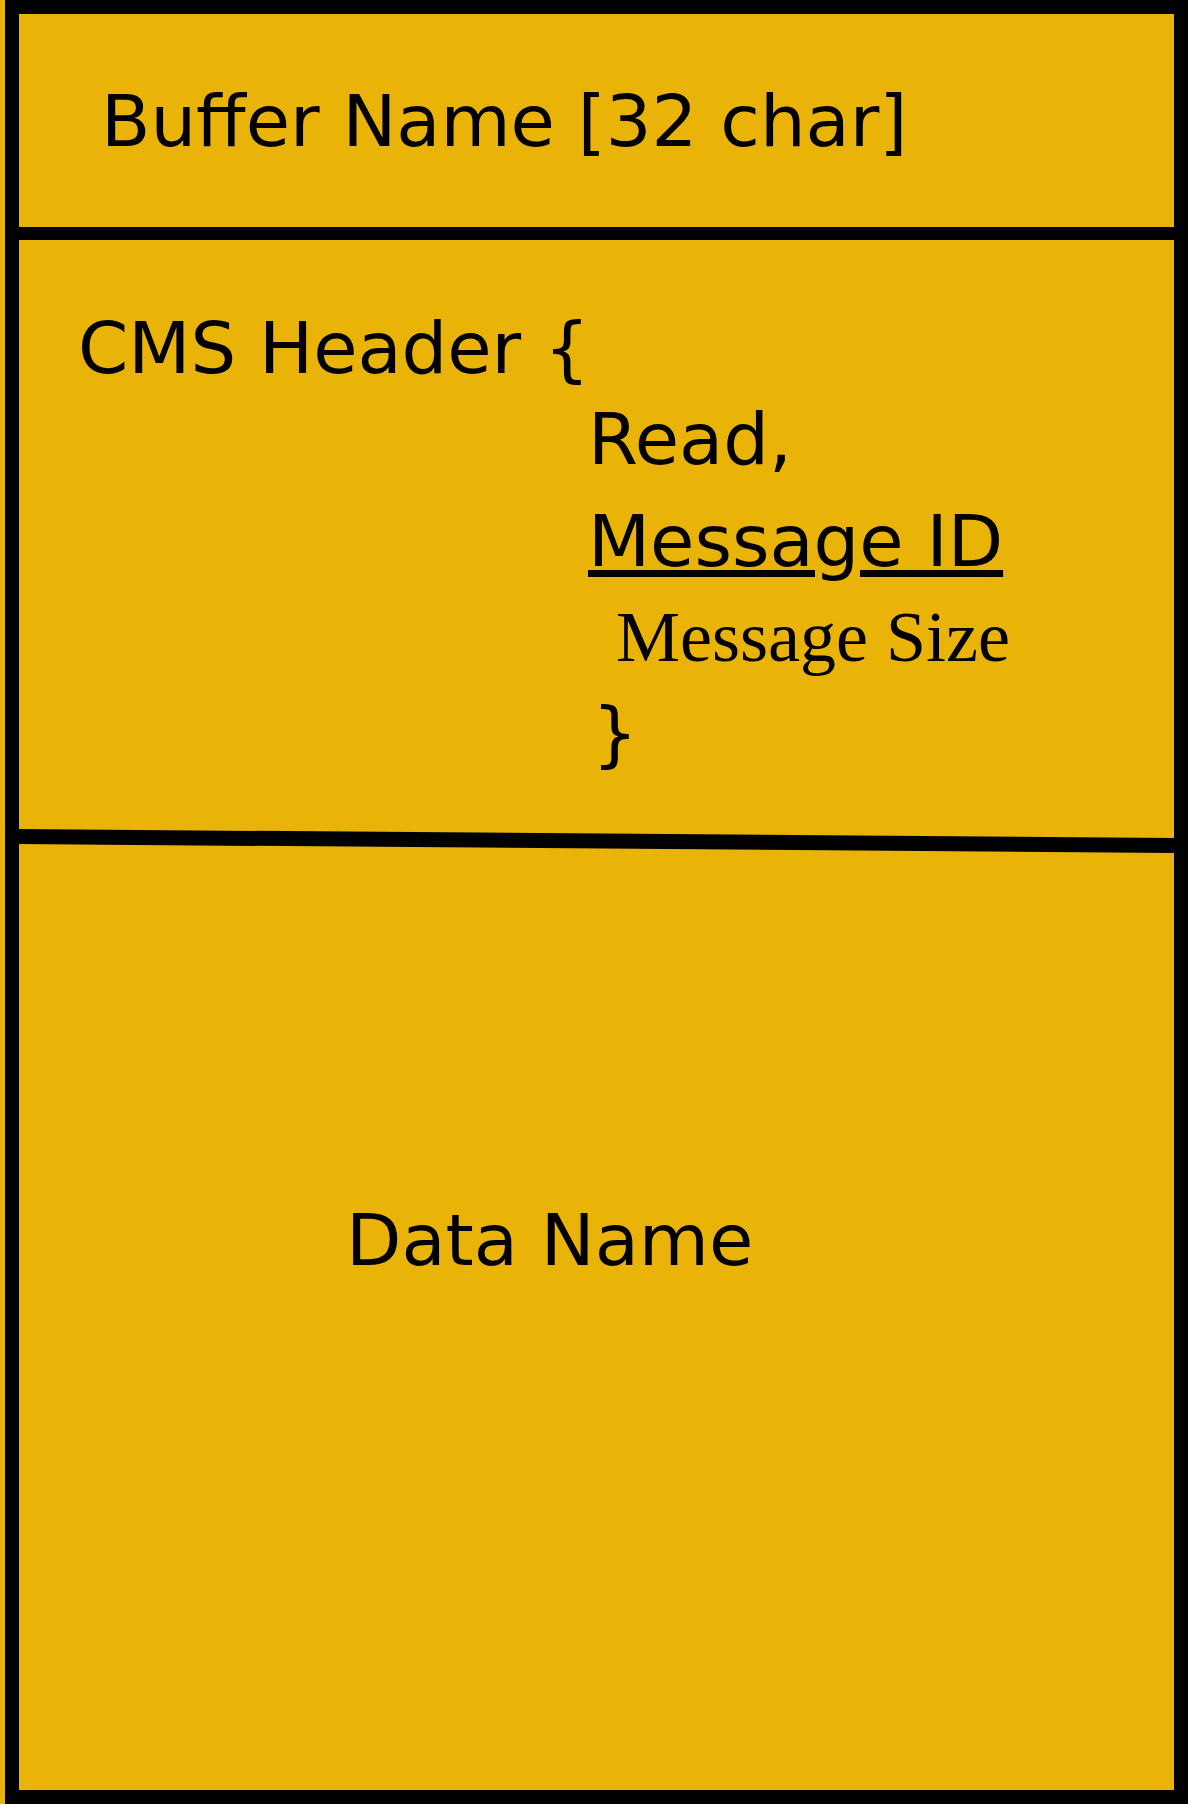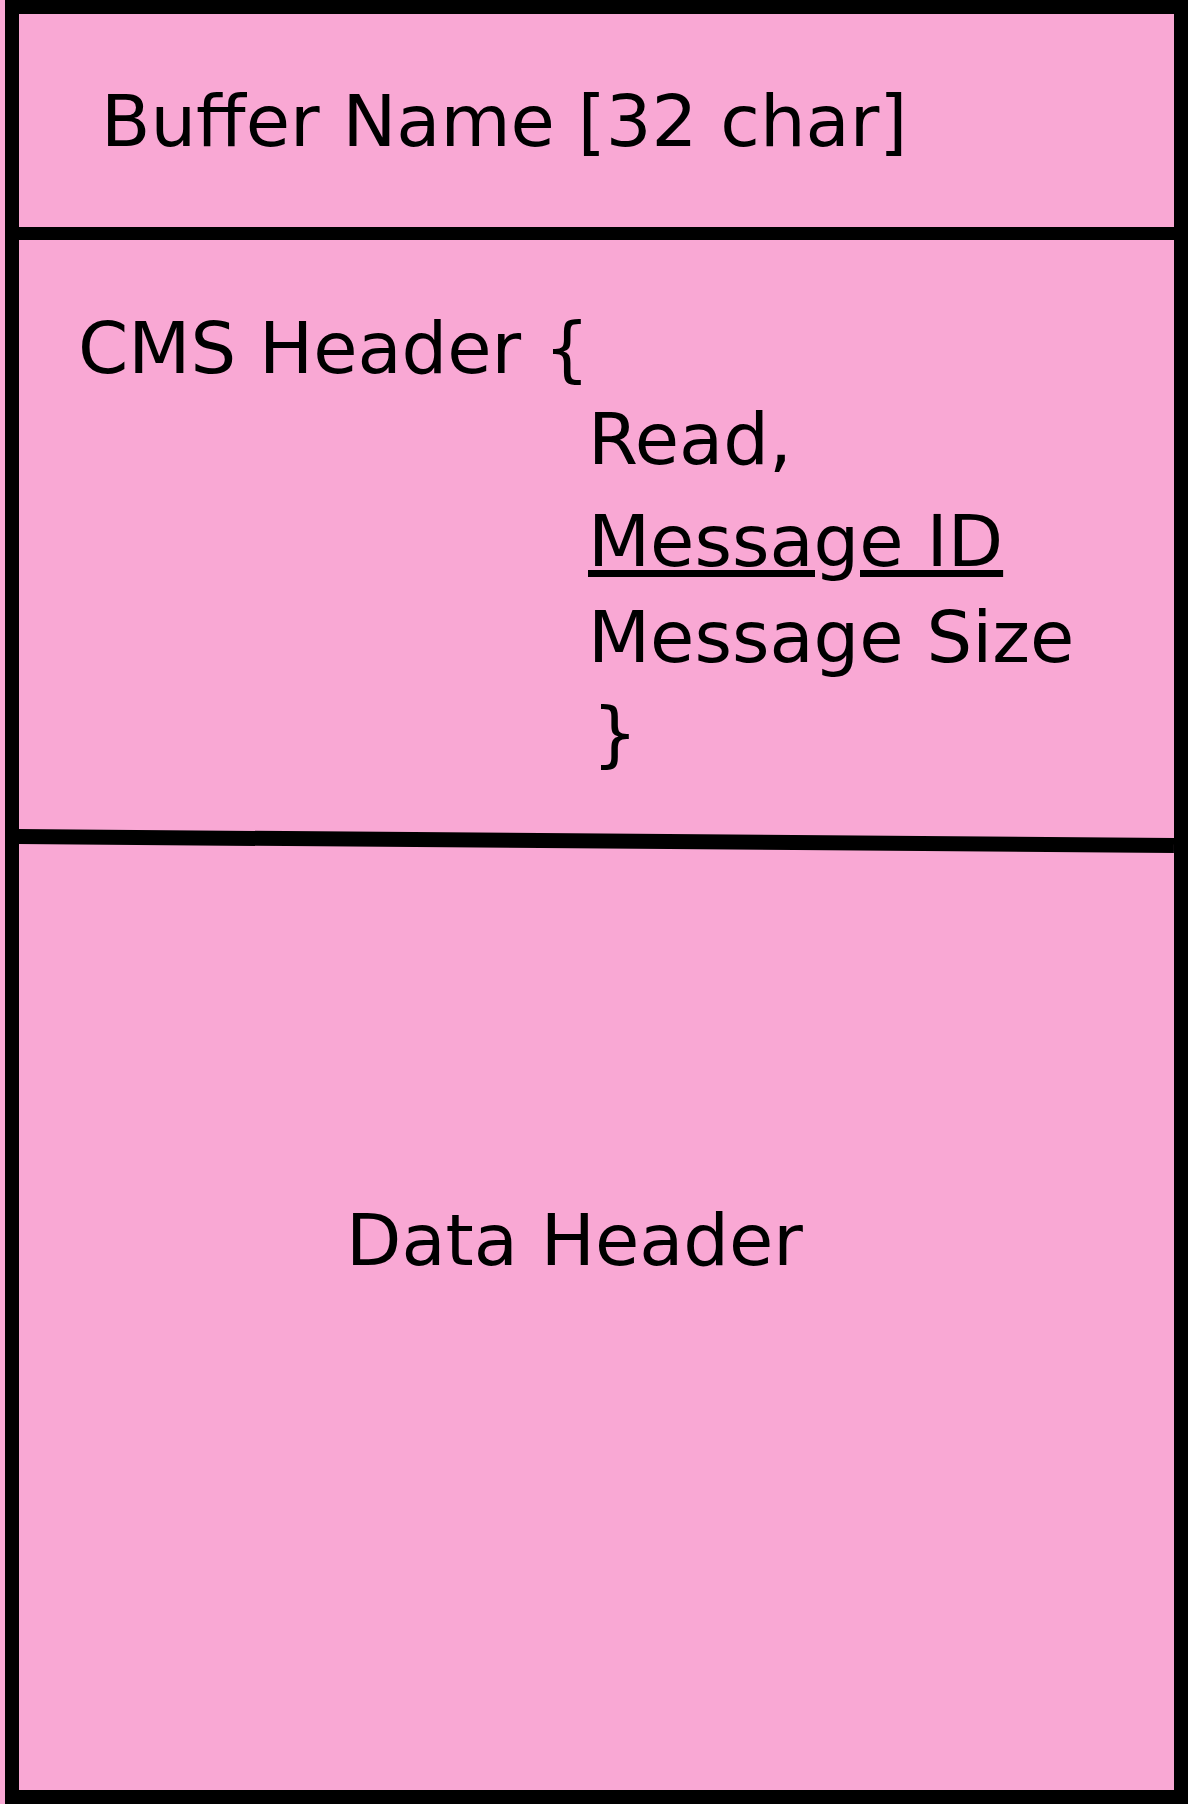--- a/index.html
+++ b/index.html
@@ -4,21 +4,21 @@
 <style>
   html, body {
     margin: 0;
     padding: 0;
     background: #ffffff;
   }
   #canvas {
     position: relative;
     width: 1188px;
     height: 1804px;
-    background: #f9a8d4;
+    background: #eab308;
     overflow: hidden;
     font-family: "DejaVu Sans", "Liberation Sans", sans-serif;
     color: #000000;
   }
   
   .frame {
     position: absolute;
     left: 5px;
     top: 0px;
     width: 1183px;
@@ -50,21 +50,21 @@
     position: absolute;
     font-size: 72px;
     line-height: 1;
     white-space: pre;
     color: #000000;
   }
   .t-buffer-name   { left: 101px; top: 85px;  }
   .t-cms-open      { left: 78px;  top: 312px; text-align: center; }
   .t-read          { left: 588px; top: 403px; text-align: center; }
   .t-message-id    { left: 588px; top: 505px; text-decoration: underline; }
-  .t-message-size  { left: 588px; top: 601px; }
+  .t-message-size  { left: 616px; top: 601px; font-family: Liberation Serif, serif; }
   .t-close-brace   { left: 592px; top: 697px; }
   .t-data-space    { left: 346px; top: 1204px; }
 </style>
 </head>
 <body>
 
 <div id="canvas">
 
   <div class="frame"></div>
 
@@ -77,16 +77,16 @@
 
   <div>
     <div class="txt t-cms-open">CMS Header {</div>
     <div class="txt t-read">Read,</div>
     <div class="txt t-message-id">Message ID</div>
     <div class="txt t-message-size">Message Size</div>
     <div class="txt t-close-brace">}</div>
   </div>
 
   <div>
-    <div class="txt t-data-space">Data Header</div>
+    <div class="txt t-data-space">Data Name</div>
   </div>
 
 </div>
 
 </body></html>

